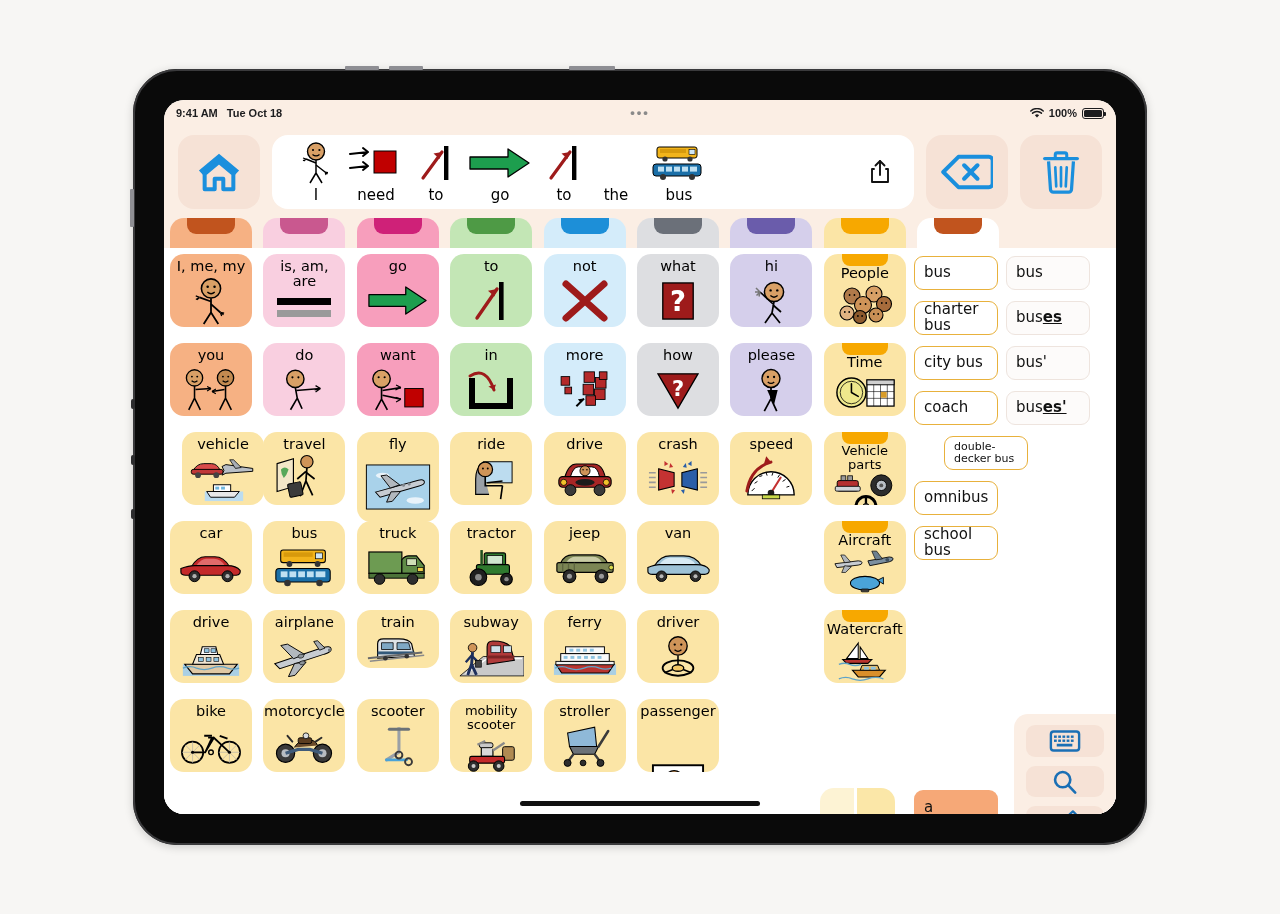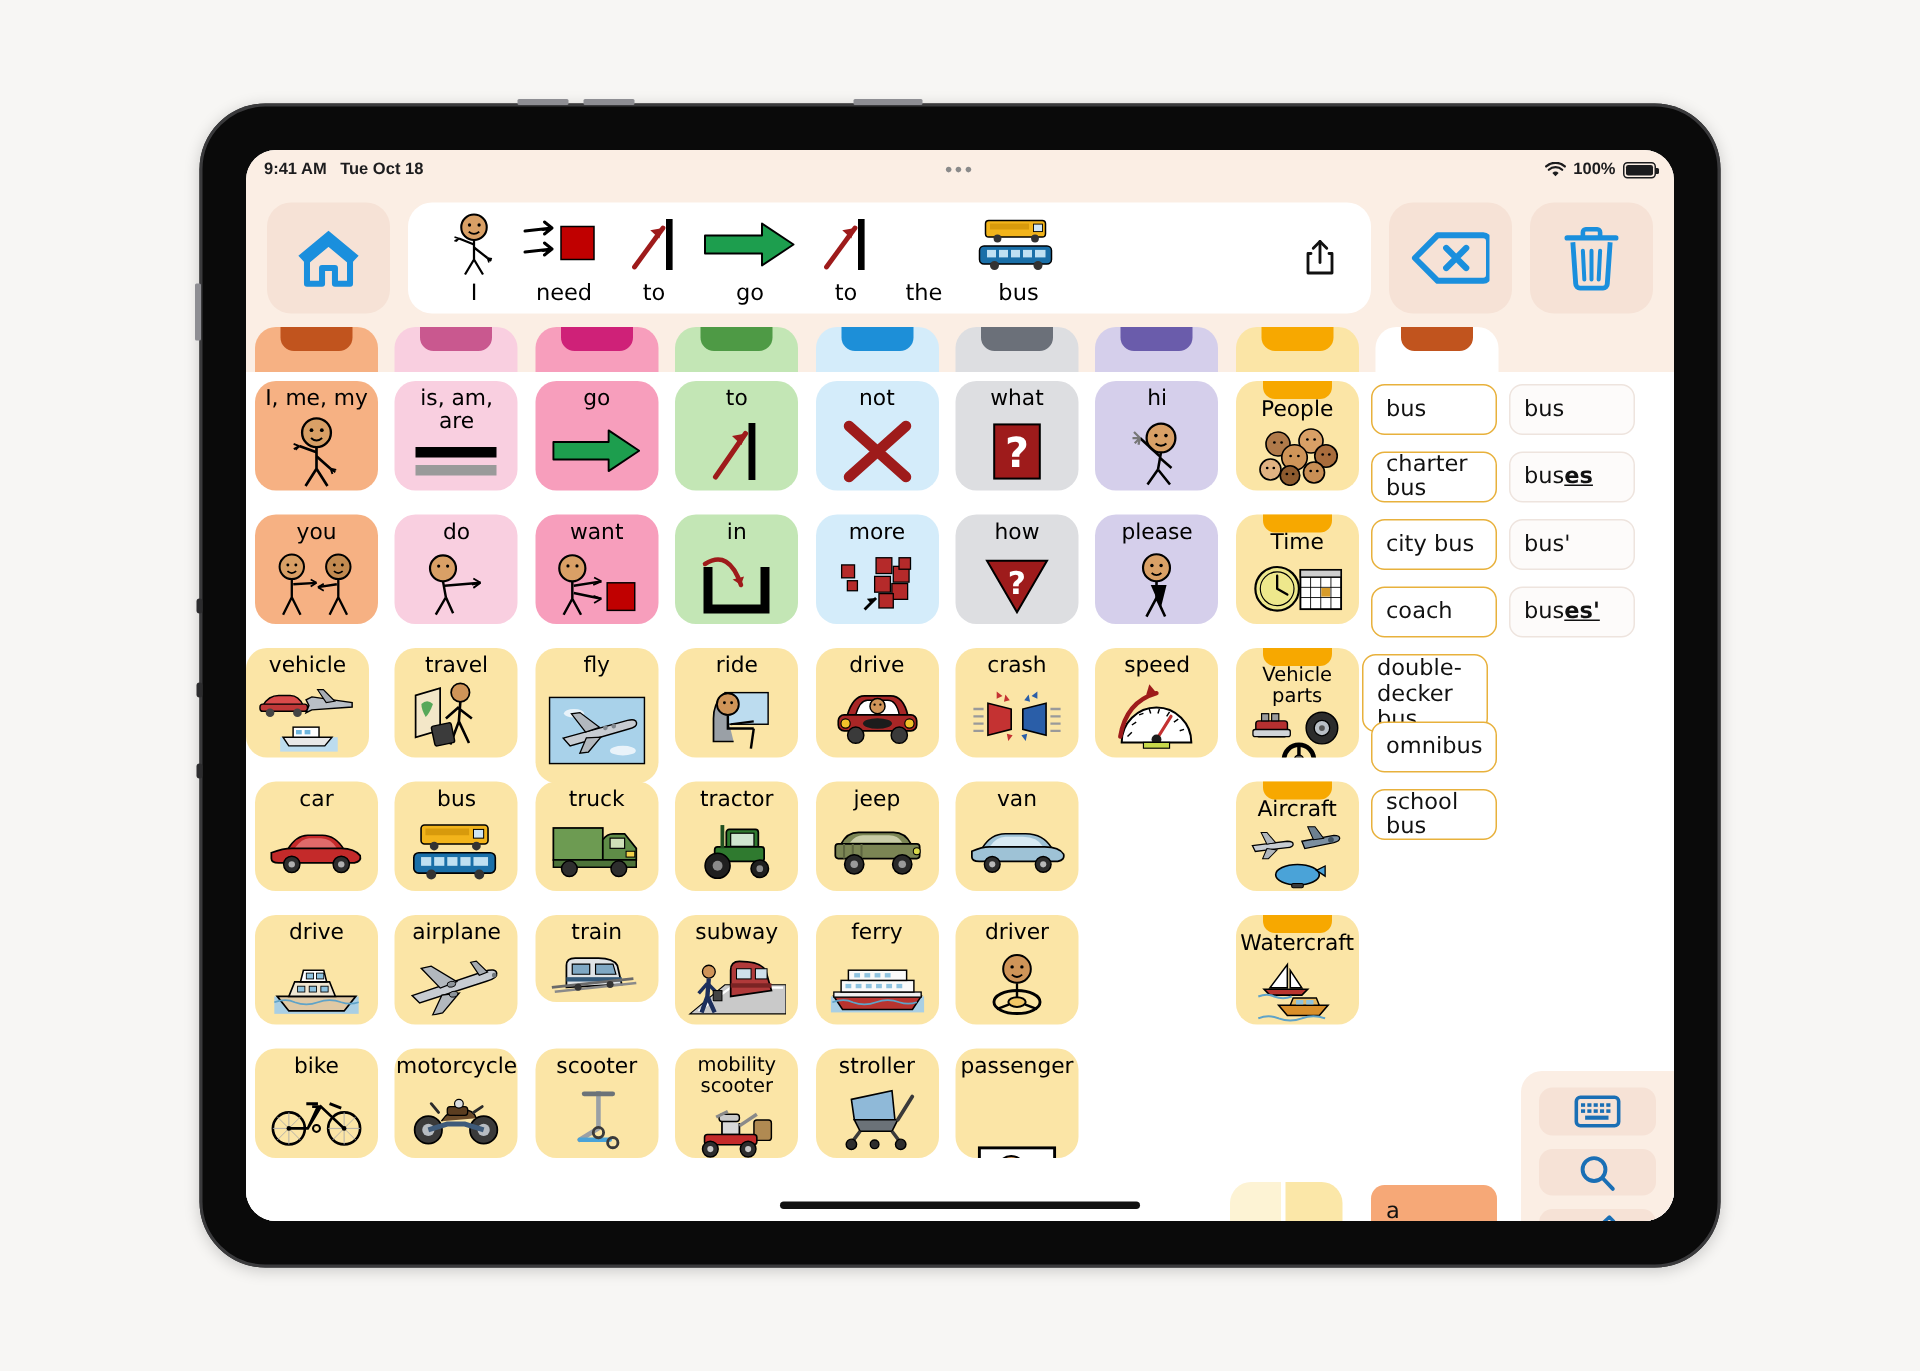--- a/index.html
+++ b/index.html
@@ -551,21 +551,21 @@
     <path d="M18 20 L18 11 M18 20 L25 24" stroke="#000" stroke-width="1.6" stroke-linecap="round"></path>
     <rect x="34" y="7" width="28" height="27" fill="#fff" stroke="#000" stroke-width="1.3"></rect>
     <rect x="34" y="7" width="28" height="5" fill="#cfcfcf" stroke="#000" stroke-width="1"></rect>
     <g stroke="#000" stroke-width=".6">
       <path d="M41 12 L41 34 M48 12 L48 34 M55 12 L55 34 M34 19 L62 19 M34 26 L62 26"></path>
     </g>
     <rect x="48.4" y="19.4" width="6" height="6" fill="#d89c2a"></rect>
               </svg>
             </div>
           </div>
-          <div class="cell" style="left: 0; top: 184px; width: 82px; height: 73px; background: rgb(251, 229, 166);">
+          <div class="cell" style="left: 18px; top: 184px; width: 82px; height: 73px; background: rgb(251, 229, 166);">
             <div class="cap">vehicle</div>
             <div class="pic">
               <svg viewBox="0 0 70 50" width="68" height="48">
     <g>
                   <path d="M4 16 q4 -7 11 -7 h8 q6 0 9 7 z" fill="#d94a4a" stroke="#000" stroke-width="1"></path>
        <rect x="2" y="15" width="33" height="5" rx="2" fill="#c03838" stroke="#000" stroke-width="1"></rect>
        <circle cx="9" cy="21" r="3" fill="#444"></circle>
                   <circle cx="28" cy="21" r="3" fill="#444"></circle>
                 </g>
     <g>
@@ -1060,21 +1060,21 @@
           </div>
           <div class="predict amber" style="left: 750px; top: 53px; width: 84px; min-height: 34px;">
             <span>charter bus</span>
           </div>
           <div class="predict amber" style="left: 750px; top: 98px; width: 84px; min-height: 34px;">
             <span>city bus</span>
           </div>
           <div class="predict amber" style="left: 750px; top: 143px; width: 84px; min-height: 34px;">
             <span>coach</span>
           </div>
-          <div class="predict amber" style="left: 744px; top: 188px; width: 84px; min-height: 34px; font-size: 15px; line-height: 1.12;">
+          <div class="predict amber" style="left: 780px; top: 188px; width: 84px; min-height: 34px; font-size: 11px; line-height: 1.12;">
             <span>double-decker bus</span>
           </div>
           <div class="predict amber" style="left: 750px; top: 233px; width: 84px; min-height: 34px;">
             <span>omnibus</span>
           </div>
           <div class="predict amber" style="left: 750px; top: 278px; width: 84px; min-height: 34px;">
             <span>school bus</span>
           </div>
           <div class="predict plain" style="left: 842px; top: 8px; width: 84px; height: 34px;">
             <span>bus</span>

